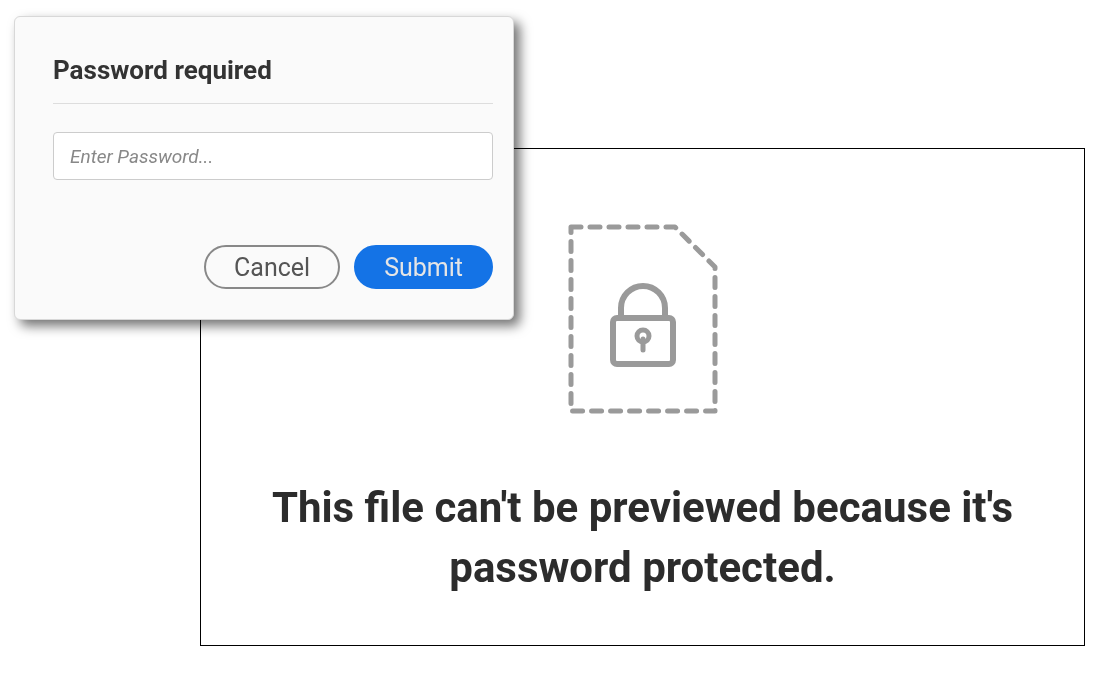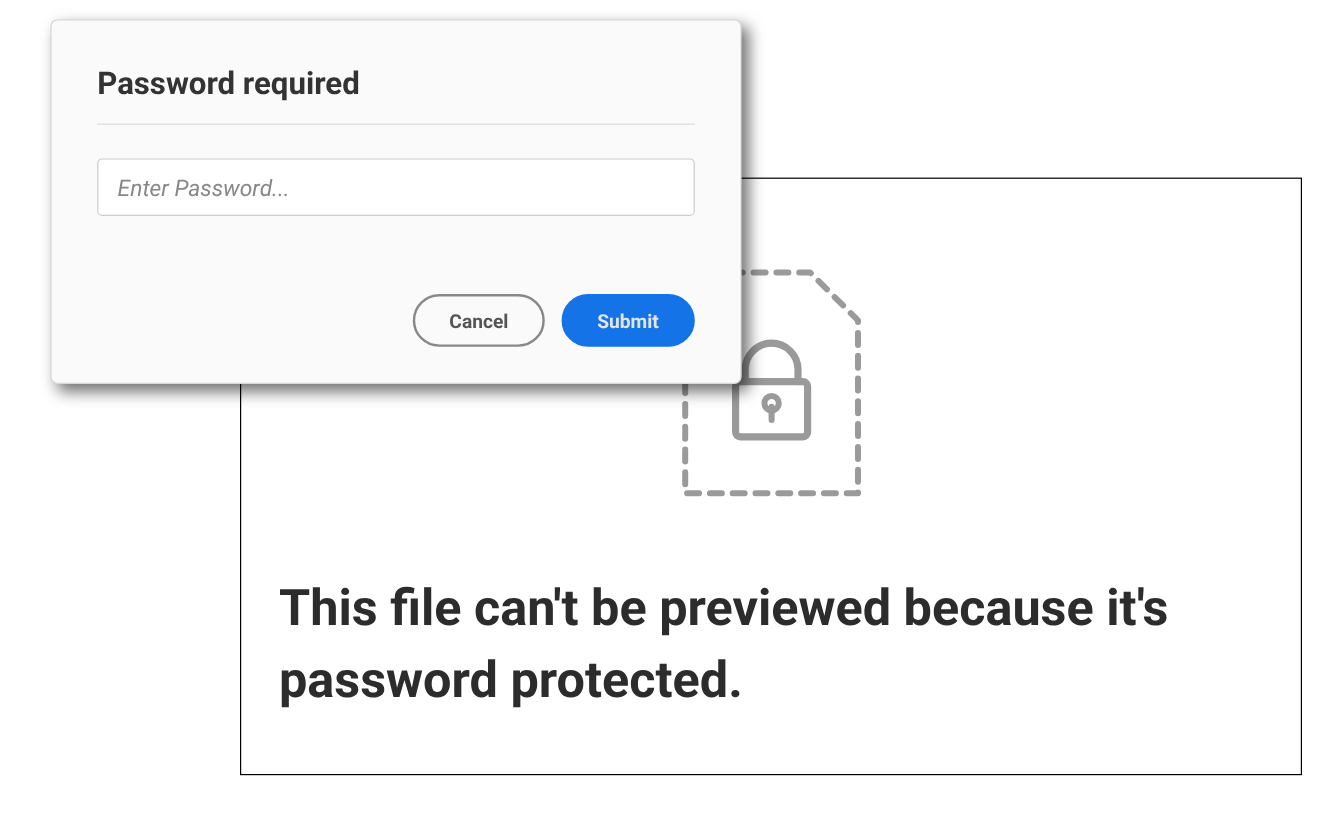--- a/index.html
+++ b/index.html
@@ -28,35 +28,34 @@
       justify-content: flex-start;
       padding-top: 70px;
     }
     .file-icon-wrap {
       margin-bottom: 55px;
     }
     .preview-message {
       font-size: 42px;
       font-weight: 700;
       color: #2c2c2c;
-      text-align: left;
+      text-align: center;
       line-height: 1.42;
       max-width: 820px;
     }
     .dialog {
       position: absolute;
       left: 14px;
       top: 16px;
-      width: 576px;
+      width: 500px;
       background: #fafafa;
       border: 1px solid #d8d8d8;
       border-radius: 6px;
-      padding: 38px 38px 30px 38px;
+      padding: 38px 20px 30px 38px;
       box-shadow: 6px 6px 12px rgba(0,0,0,0.55);
-      margin-left: 28px;
     }
     .dialog-title {
       font-size: 26px;
       font-weight: 700;
       color: #333;
       margin-bottom: 18px;
     }
     .dialog-divider {
       border: none;
       border-top: 1px solid #ddd;
@@ -87,22 +86,22 @@
     .dialog-buttons {
       margin-top: 65px;
       display: flex;
       justify-content: flex-end;
       gap: 14px;
     }
     .btn {
       height: 44px;
       border-radius: 22px;
       padding: 0 28px;
-      font-size: 16px;
-      font-weight: 700;
+      font-size: 25px;
+      font-weight: 400;
       cursor: pointer;
       font-family: inherit;
       display: inline-flex;
       align-items: center;
       justify-content: center;
     }
     .btn-cancel {
       background: transparent;
       border: 2px solid #888;
       color: #555;

